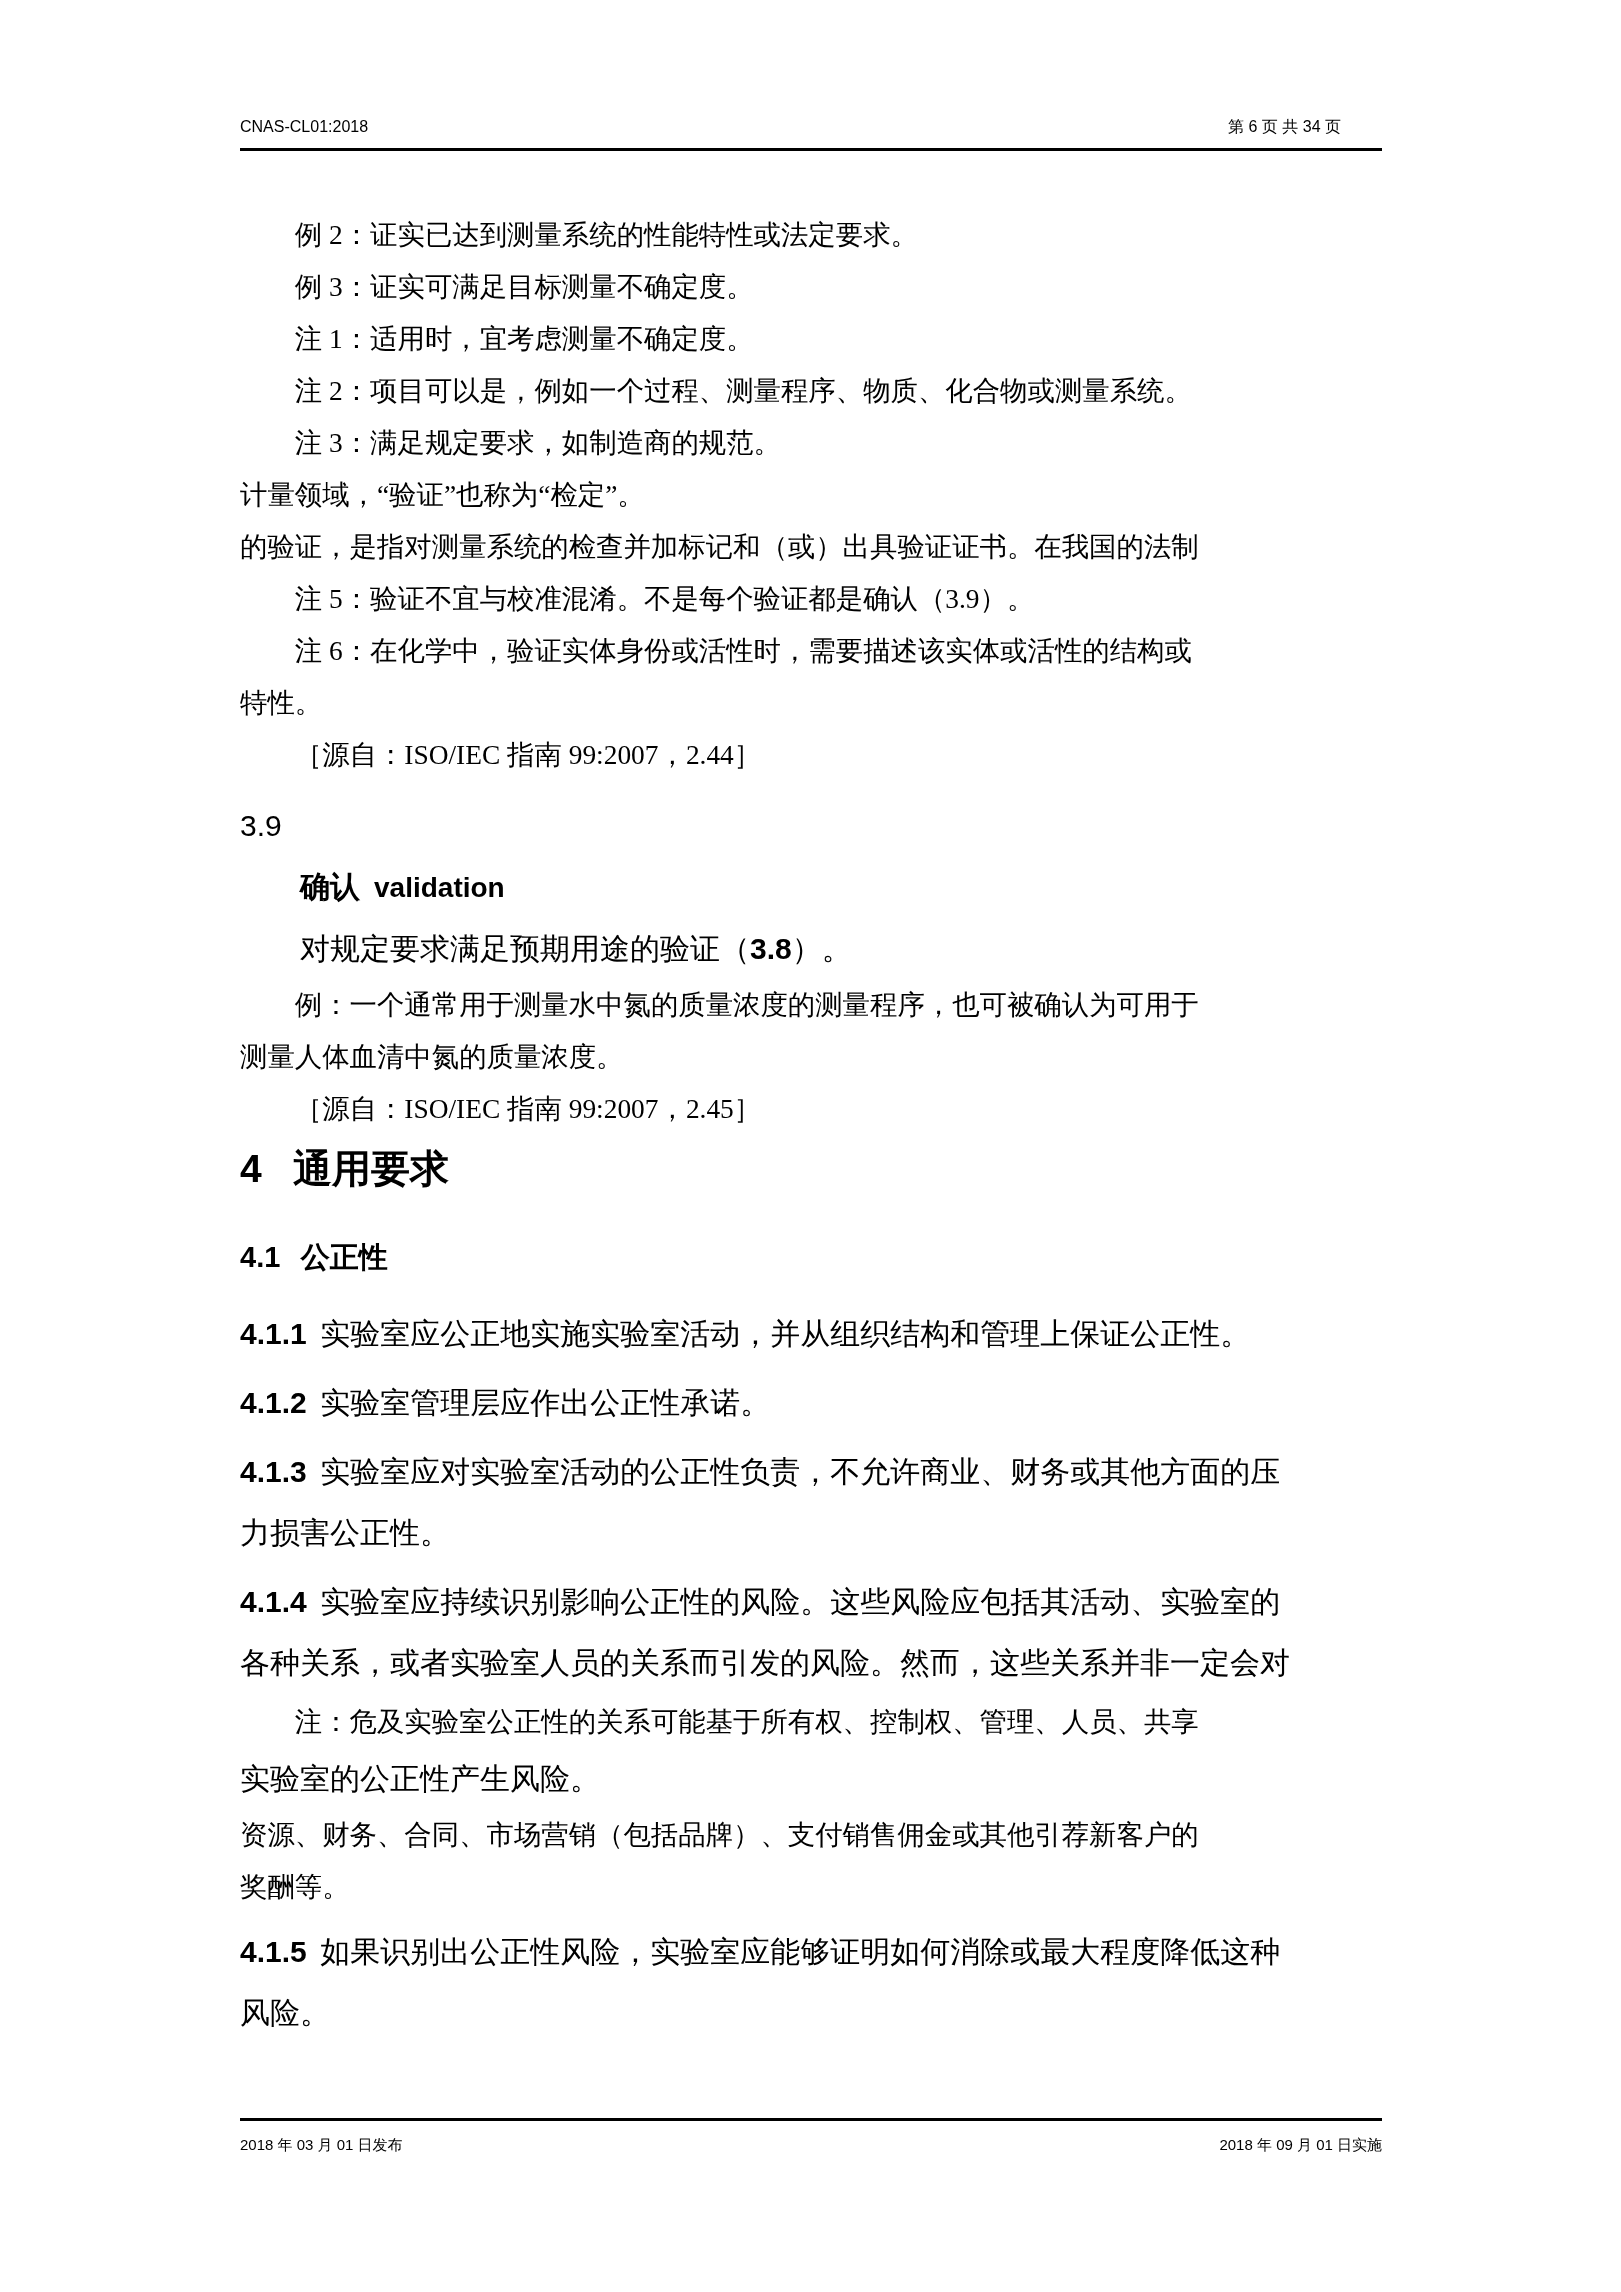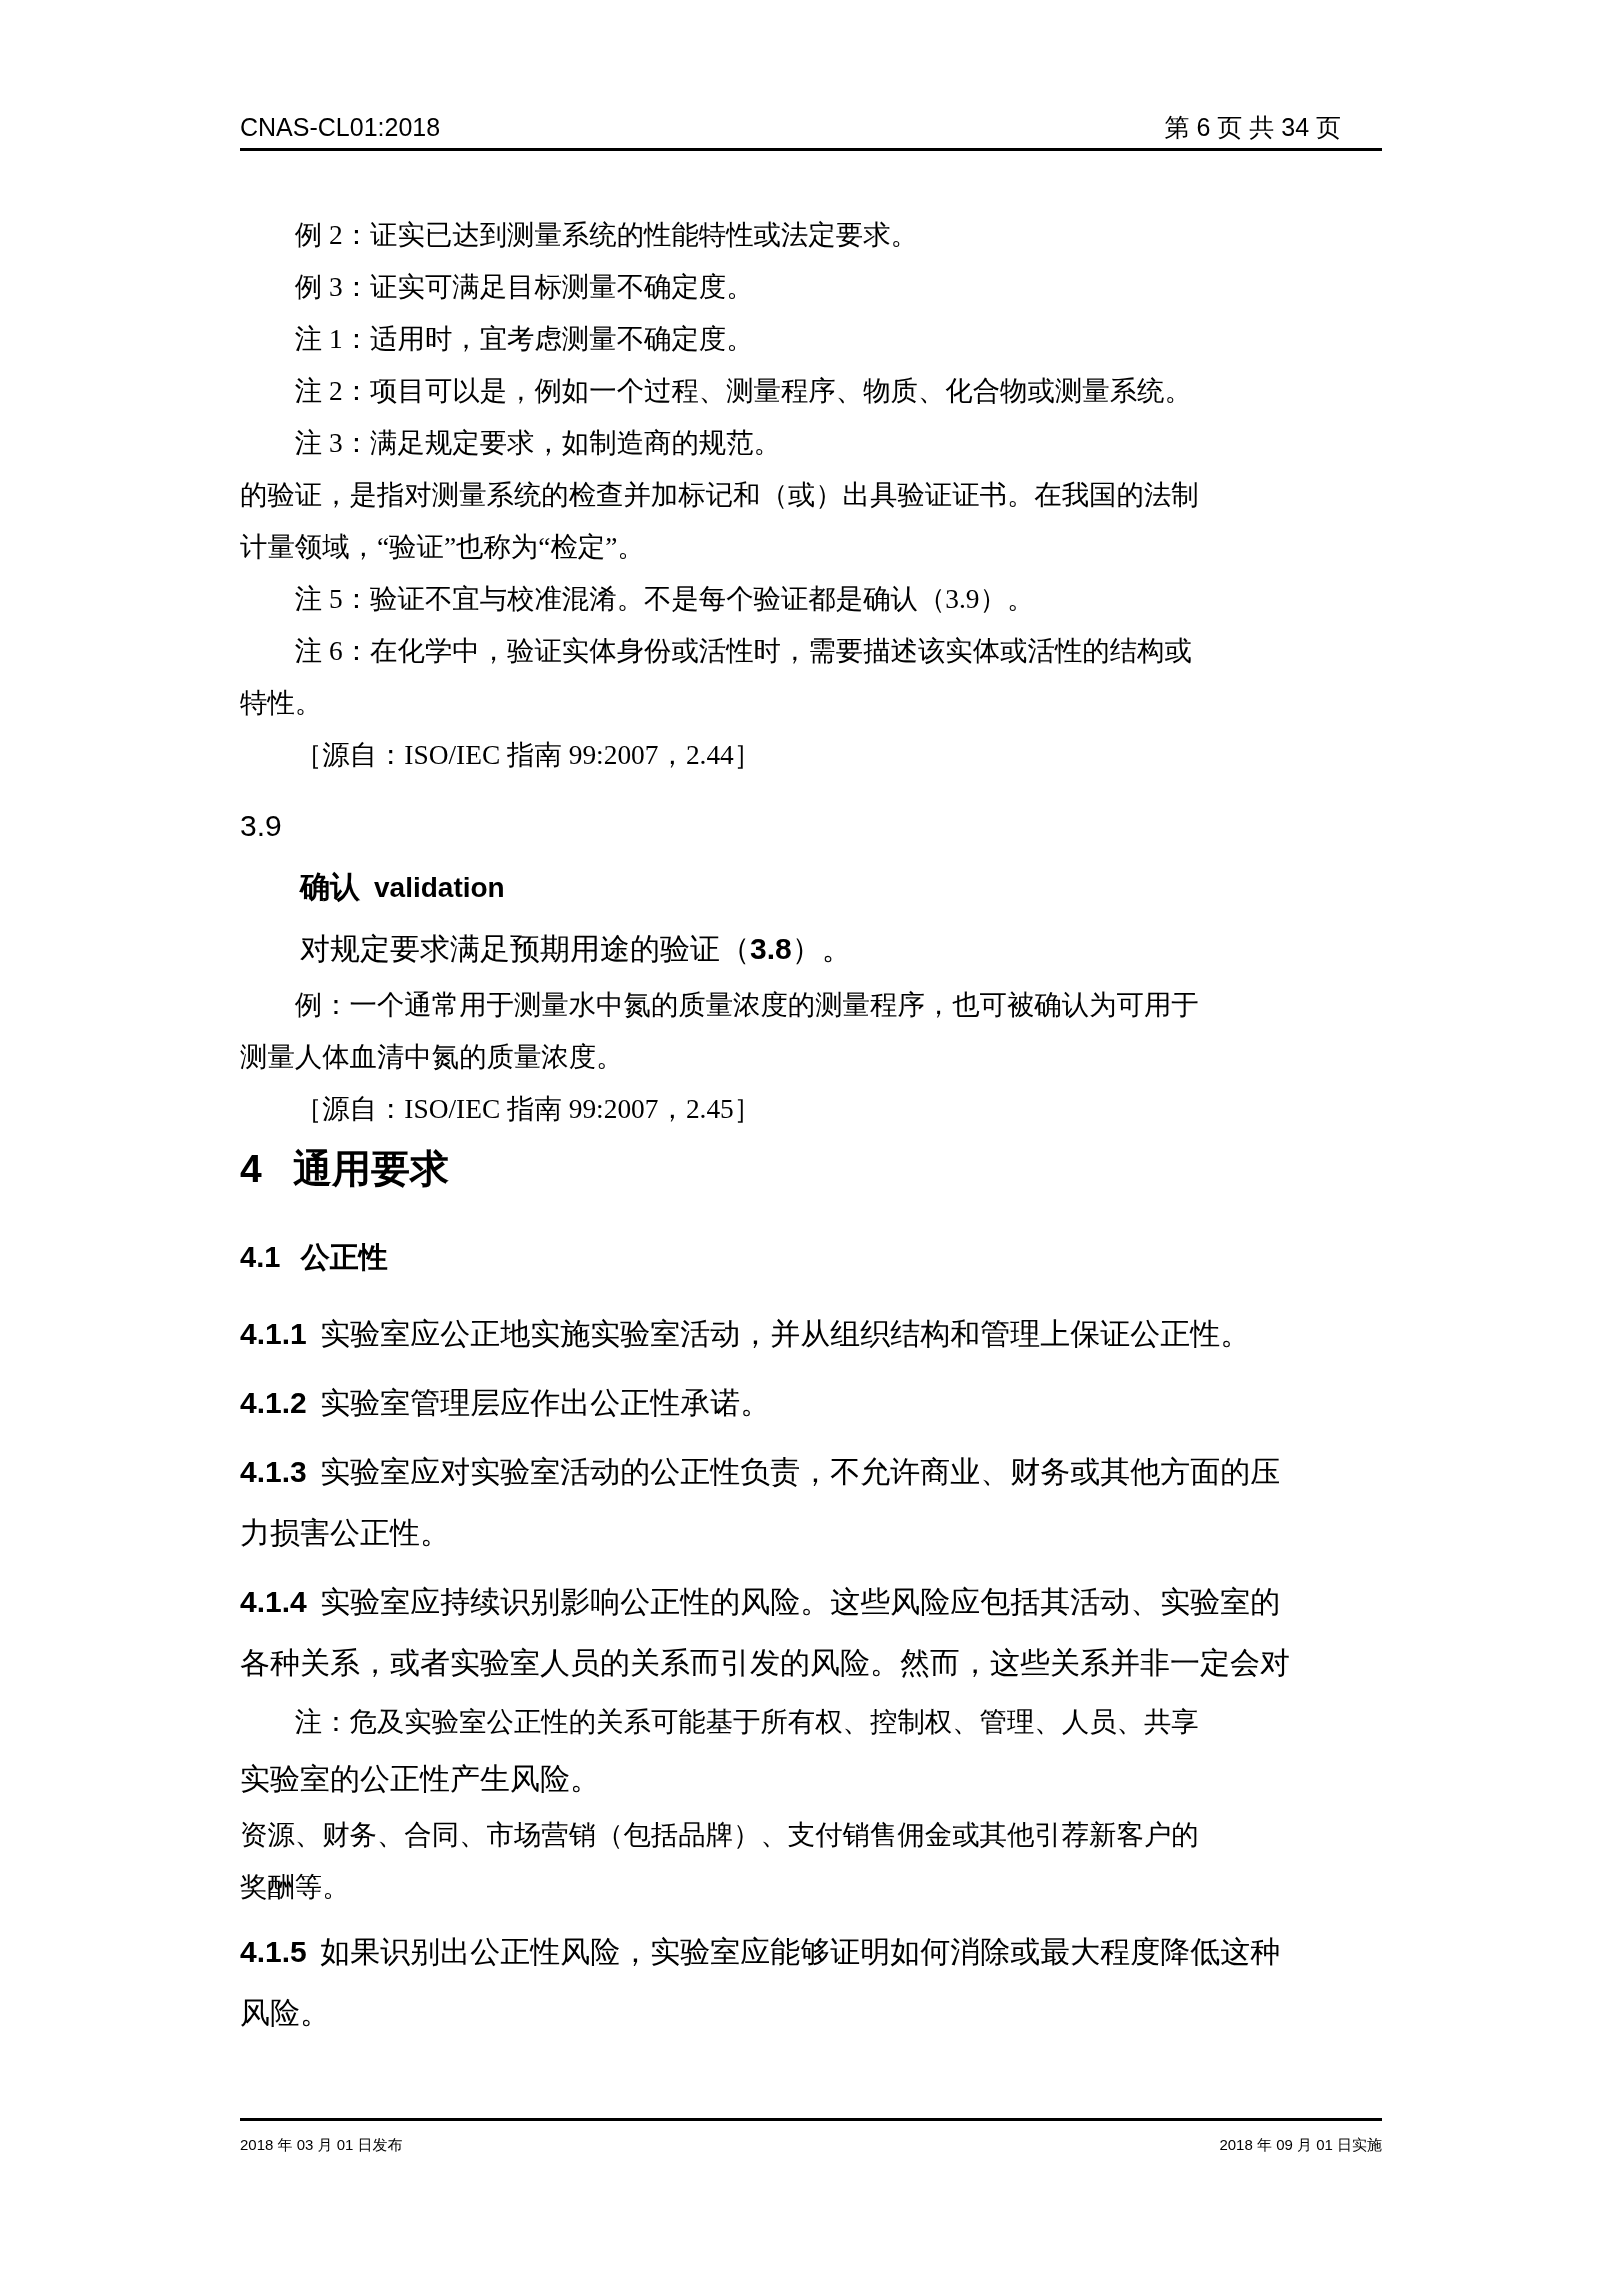--- a/index.html
+++ b/index.html
@@ -21,21 +21,21 @@
     position: absolute;
     left: 240px;
     width: 1142px;
     top: 115px;
   }
   .header-row {
     display: flex;
     justify-content: space-between;
     align-items: flex-end;
     font-family: "Liberation Sans", "DejaVu Sans", sans-serif;
-    font-size: 25px;
+    font-size: 16px;
     line-height: 24.5px;
   }
   .header-right { padding-right: 41px; }
   .rule {
     margin-top: 8.8px;
     border-top: 3.9px solid #000000;
     height: 0;
   }
   
   .content {
@@ -122,22 +122,22 @@
     </div>
     <div class="rule"></div>
   </div>
 
   <div class="content">
     <div class="line n i">例 2：证实已达到测量系统的性能特性或法定要求。</div>
     <div class="line n i">例 3：证实可满足目标测量不确定度。</div>
     <div class="line n i">注 1：适用时，宜考虑测量不确定度。</div>
     <div class="line n i">注 2：项目可以是，例如一个过程、测量程序、物质、化合物或测量系统。</div>
     <div class="line n i">注 3：满足规定要求，如制造商的规范。</div>
+    <div class="line n">计量领域，“验证”也称为“检定”。</div>
     <div class="line n">的验证，是指对测量系统的检查并加标记和（或）出具验证证书。在我国的法制</div>
-    <div class="line n">计量领域，“验证”也称为“检定”。</div>
     <div class="line n i">注 5：验证不宜与校准混淆。不是每个验证都是确认（3.9）。</div>
     <div class="line n i">注 6：在化学中，验证实体身份或活性时，需要描述该实体或活性的结构或</div>
     <div class="line n">特性。</div>
     <div class="line n i">［源自：ISO/IEC 指南 99:2007，2.44］</div>
 
     <div class="line clausehead">3.9</div>
 
     <div class="line term i"><span class="zh">确认</span><span class="en">validation</span></div>
 
     <div class="line b i"><span>对规定要求满足预期用途的验证（</span><span class="ref">3.8</span><span>）。</span></div>

